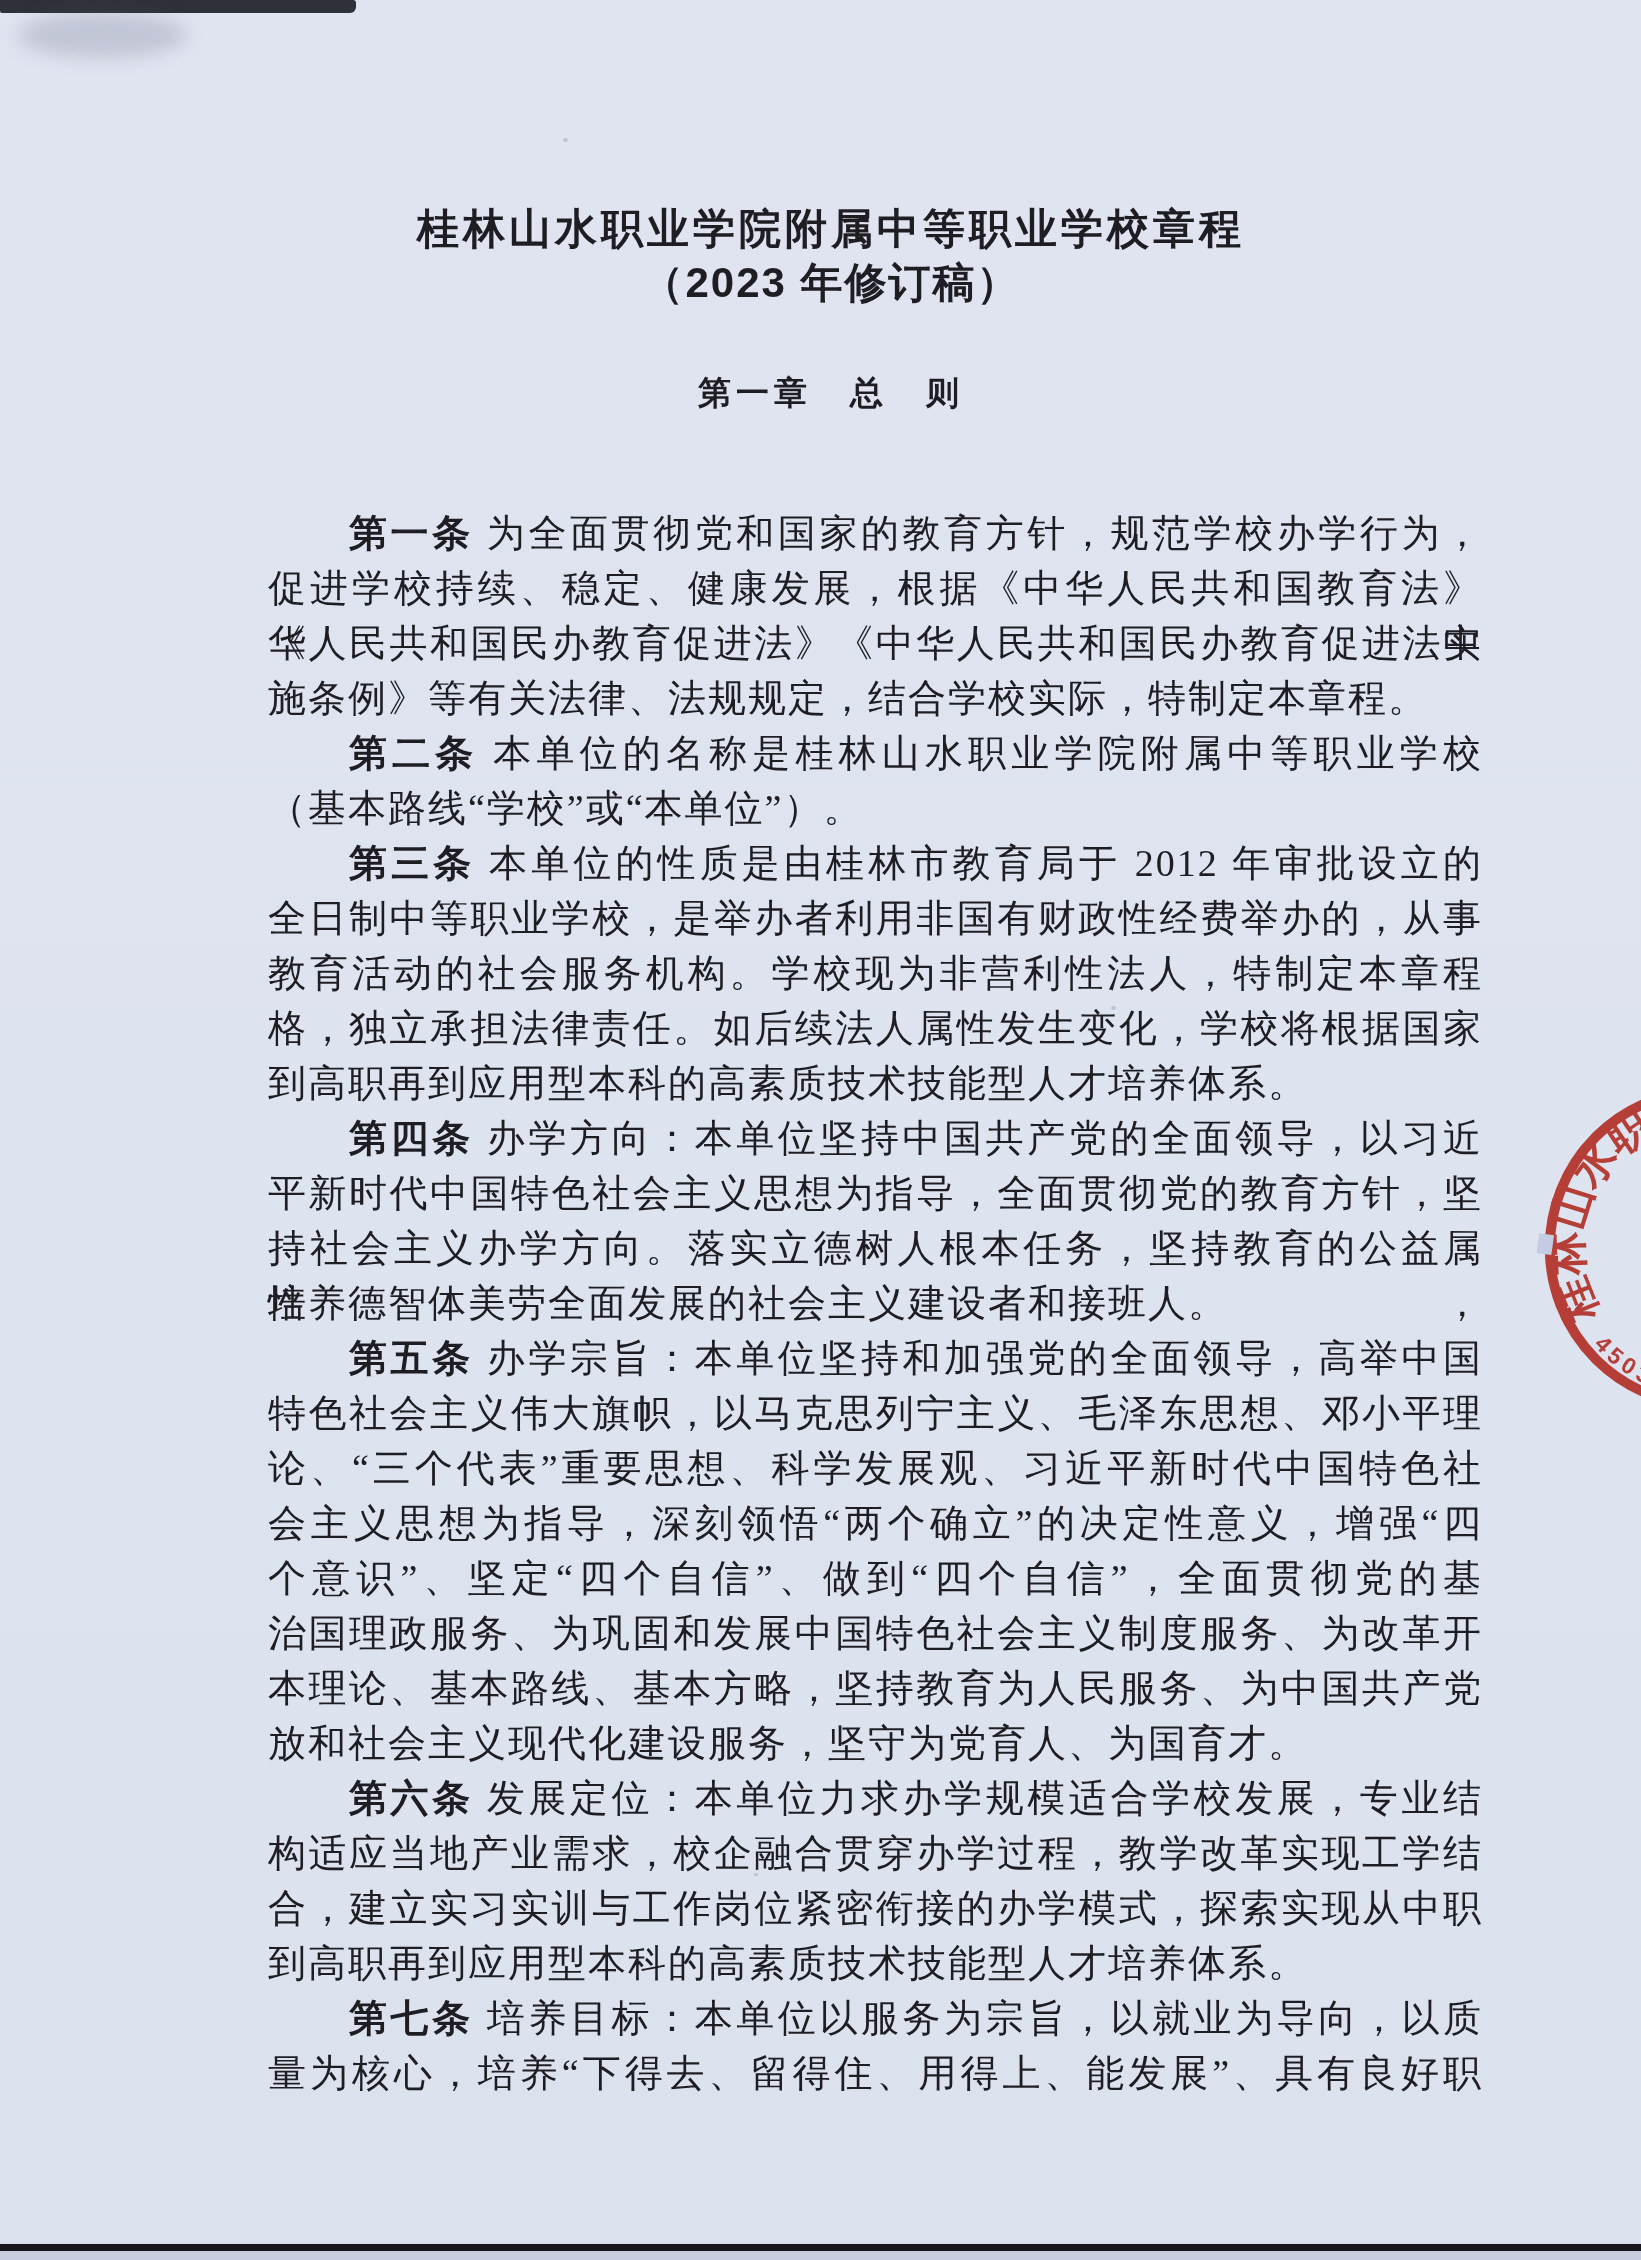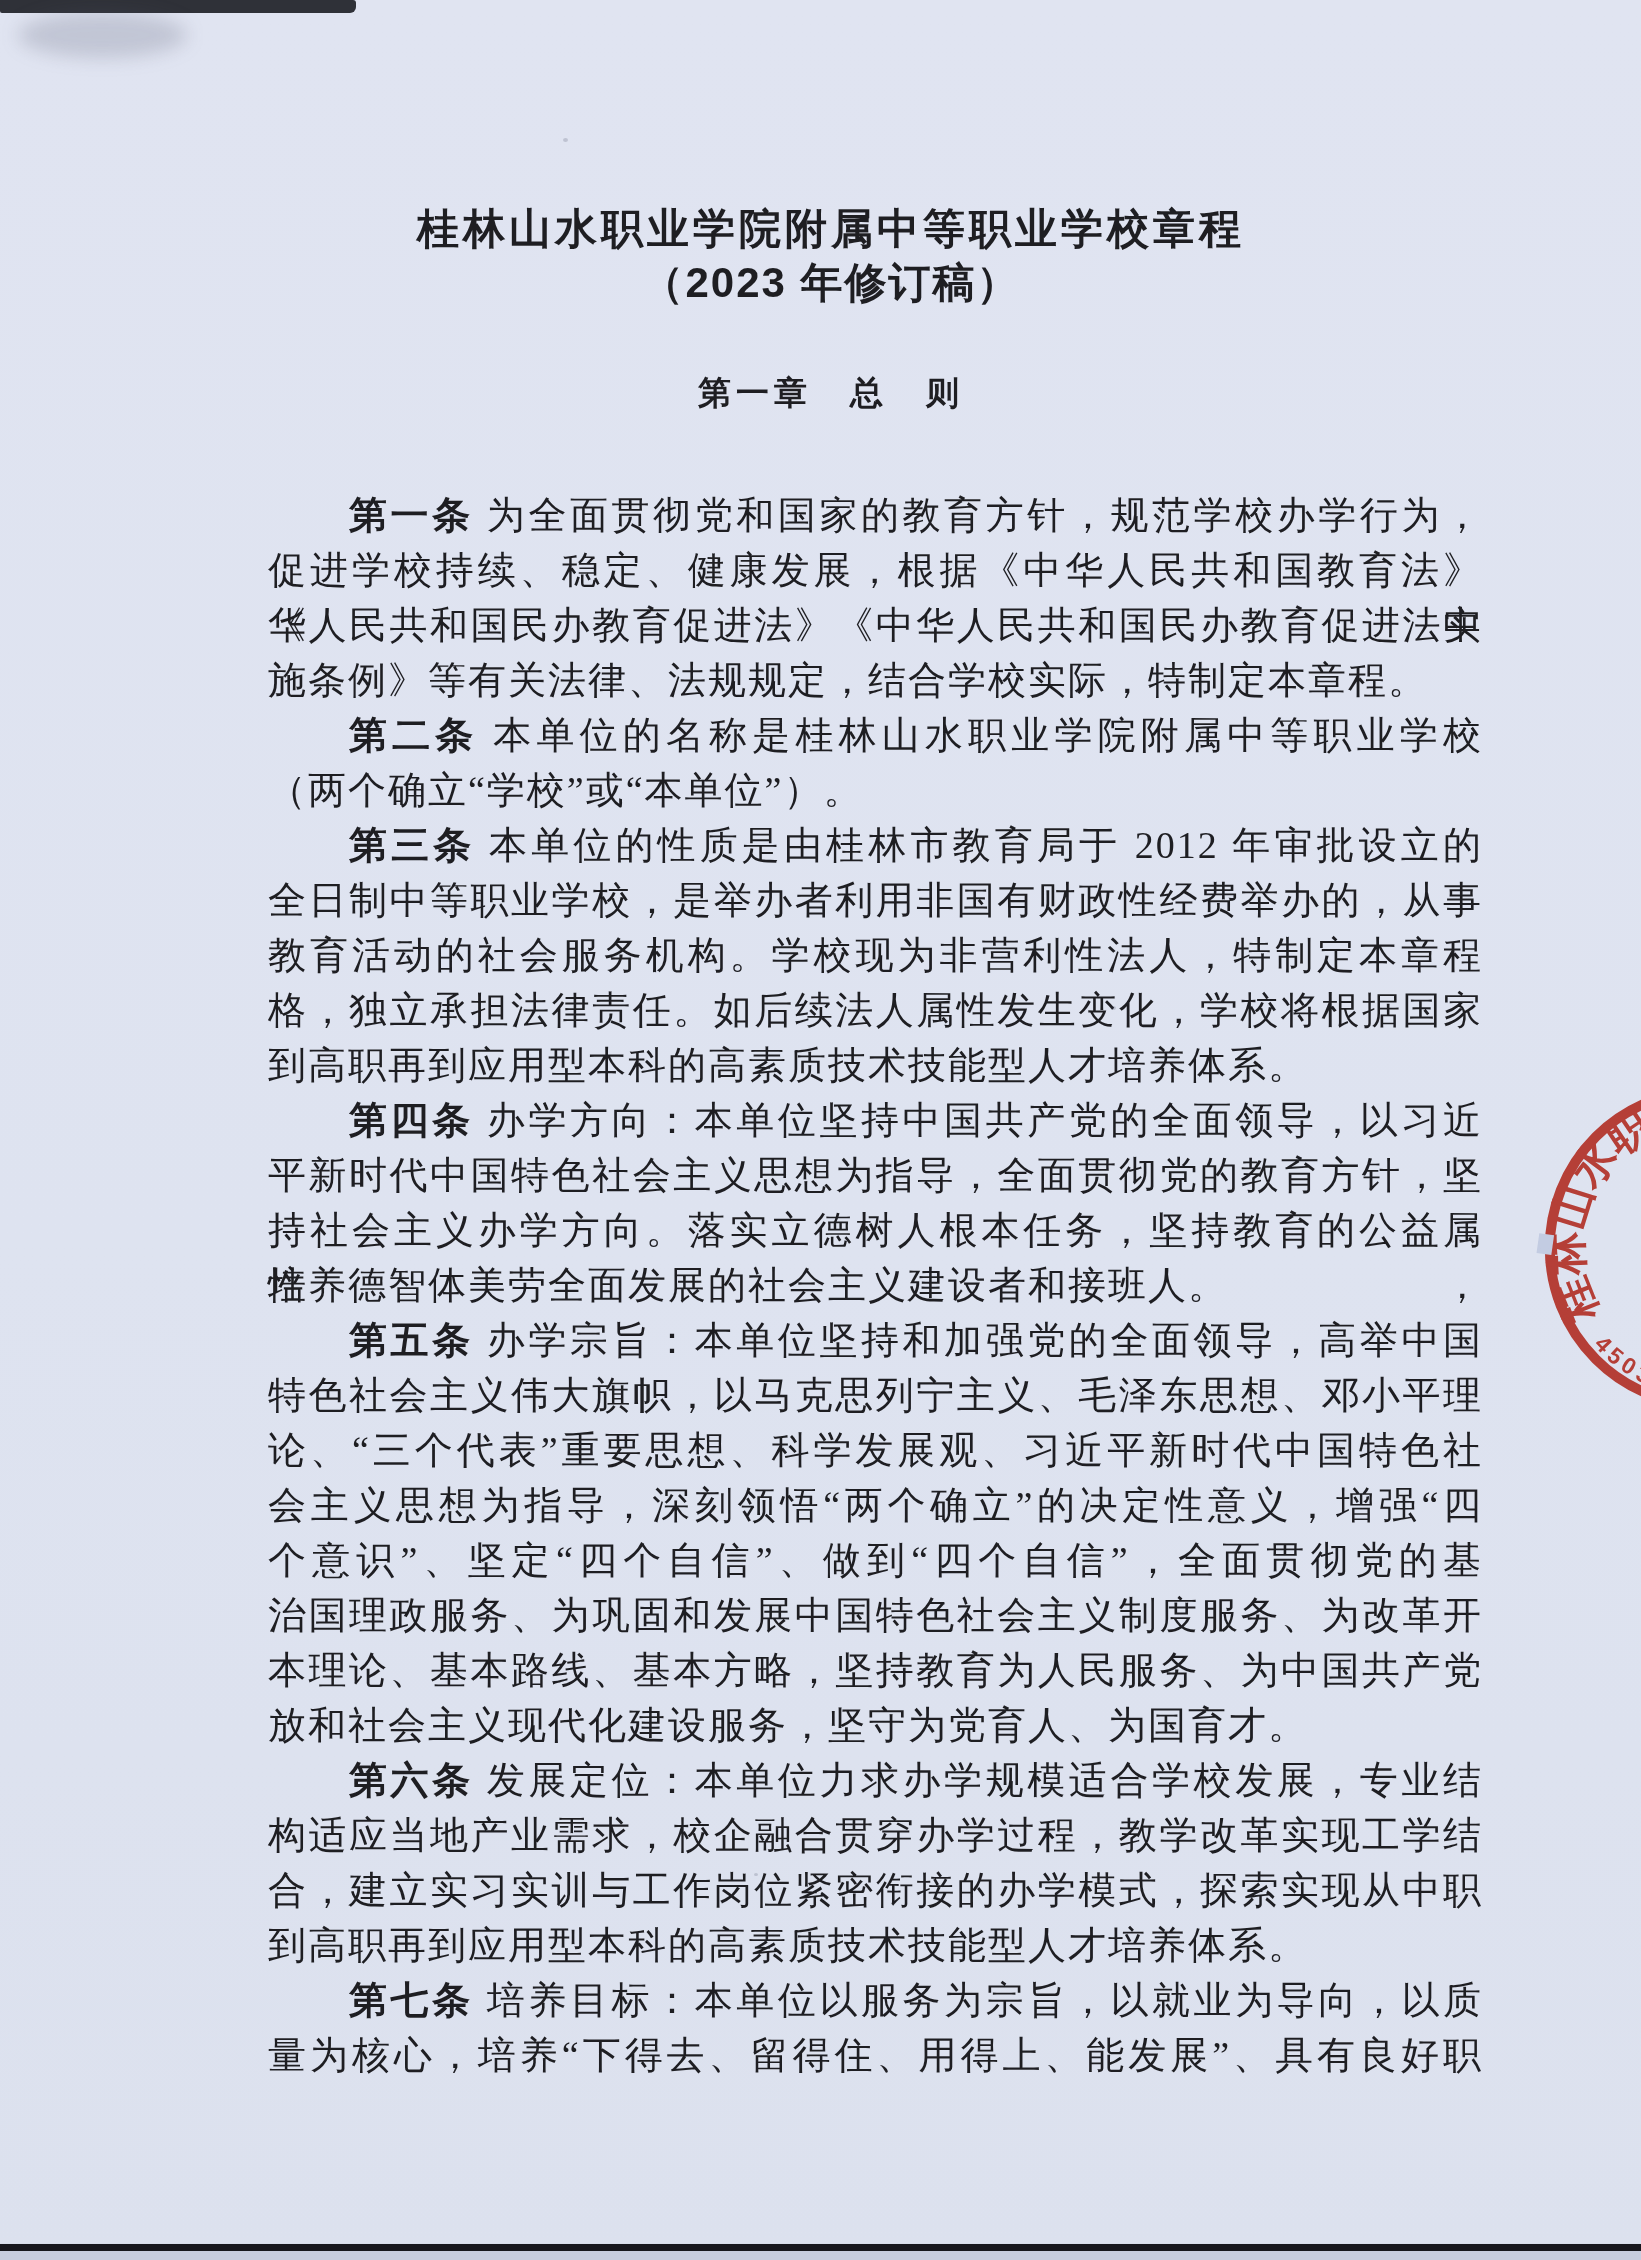--- a/index.html
+++ b/index.html
@@ -17,21 +17,21 @@
   .center-line {
     position: absolute; left: 0; right: 0; padding-left: 20px;
     text-align: center; white-space: nowrap;
     font-family: "Liberation Sans", sans-serif; font-weight: 700;
   }
   .doc-title    { top: 204px; font-size: 42px; line-height: 50px; letter-spacing: 4px; }
   .doc-subtitle { top: 260px; font-size: 42px; line-height: 46px; letter-spacing: 2px; }
   .chapter-head { top: 372px; font-size: 33px; line-height: 42px; letter-spacing: 5px; }
 
   .doc-body {
-    position: absolute; left: 268px; top: 488px; width: 1215px;
+    position: absolute; left: 268px; top: 506px; width: 1215px;
   }
   .doc-line {
     height: 55px; line-height: 55px; font-size: 38px;
     letter-spacing: 2px; white-space: normal;
     text-align: justify; text-align-last: justify;
   }
   .doc-line.end-left { text-align-last: left; }
   .doc-line.indent { text-indent: 81px; }
   .art-num {
     font-family: "Liberation Sans", sans-serif; font-weight: 700;
@@ -80,21 +80,21 @@
   <div class="center-line doc-subtitle">（2023 年修订稿）</div>
 
   <div class="center-line chapter-head">第一章　总　则</div>
 
   <div class="doc-body">
       <div class="doc-line indent"><span class="art-num">第一条</span>&nbsp;为全面贯彻党和国家的教育方针，规范学校办学行为，</div>
       <div class="doc-line">促进学校持续、稳定、健康发展，根据《中华人民共和国教育法》《中</div>
       <div class="doc-line">华人民共和国民办教育促进法》《中华人民共和国民办教育促进法实</div>
       <div class="doc-line end-left">施条例》等有关法律、法规规定，结合学校实际，特制定本章程。</div>
       <div class="doc-line indent"><span class="art-num">第二条</span>&nbsp;本单位的名称是桂林山水职业学院附属中等职业学校</div>
-      <div class="doc-line end-left">（两个确立“学校”或“本单位”）。</div>
+      <div class="doc-line end-left">（基本路线“学校”或“本单位”）。</div>
       <div class="doc-line indent"><span class="art-num">第三条</span>&nbsp;本单位的性质是由桂林市教育局于 2012 年审批设立的</div>
       <div class="doc-line">全日制中等职业学校，是举办者利用非国有财政性经费举办的，从事</div>
       <div class="doc-line">教育活动的社会服务机构。学校现为非营利性法人，特制定本章程</div>
       <div class="doc-line">格，独立承担法律责任。如后续法人属性发生变化，学校将根据国家</div>
       <div class="doc-line end-left">到高职再到应用型本科的高素质技术技能型人才培养体系。</div>
       <div class="doc-line indent"><span class="art-num">第四条</span>&nbsp;办学方向：本单位坚持中国共产党的全面领导，以习近</div>
       <div class="doc-line">平新时代中国特色社会主义思想为指导，全面贯彻党的教育方针，坚</div>
       <div class="doc-line">持社会主义办学方向。落实立德树人根本任务，坚持教育的公益属性，</div>
       <div class="doc-line end-left">培养德智体美劳全面发展的社会主义建设者和接班人。</div>
       <div class="doc-line indent"><span class="art-num">第五条</span>&nbsp;办学宗旨：本单位坚持和加强党的全面领导，高举中国</div>

